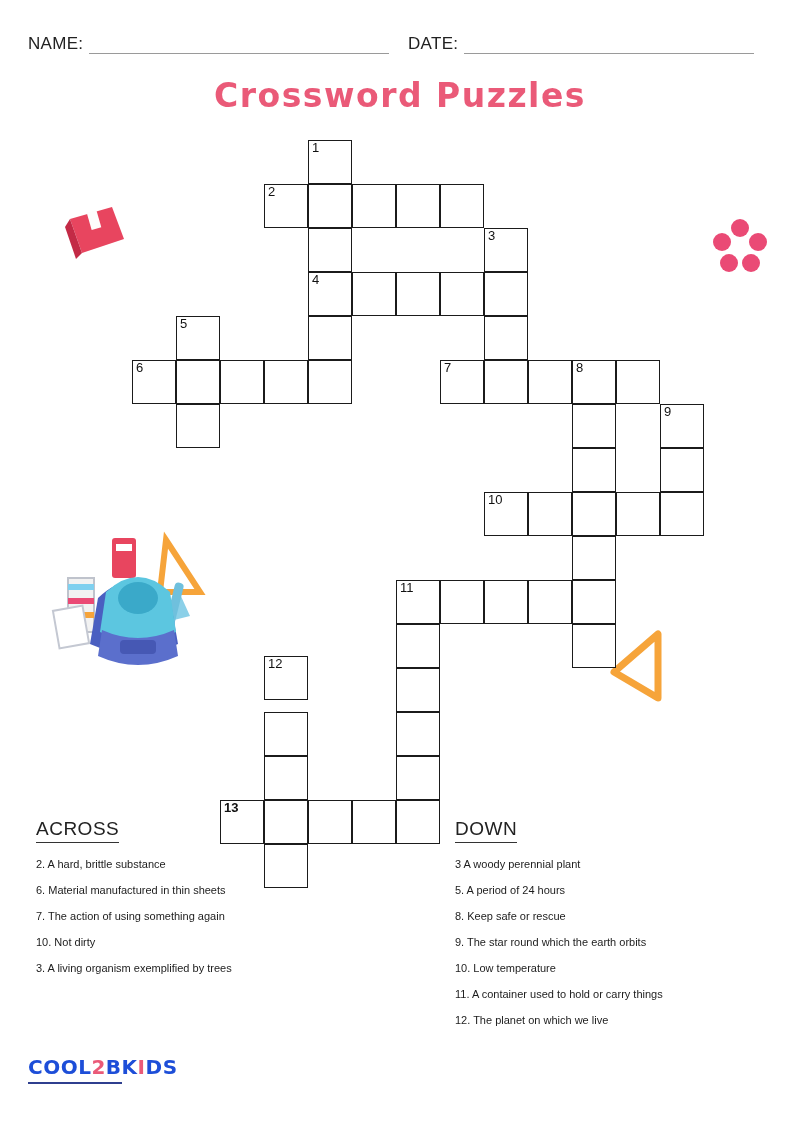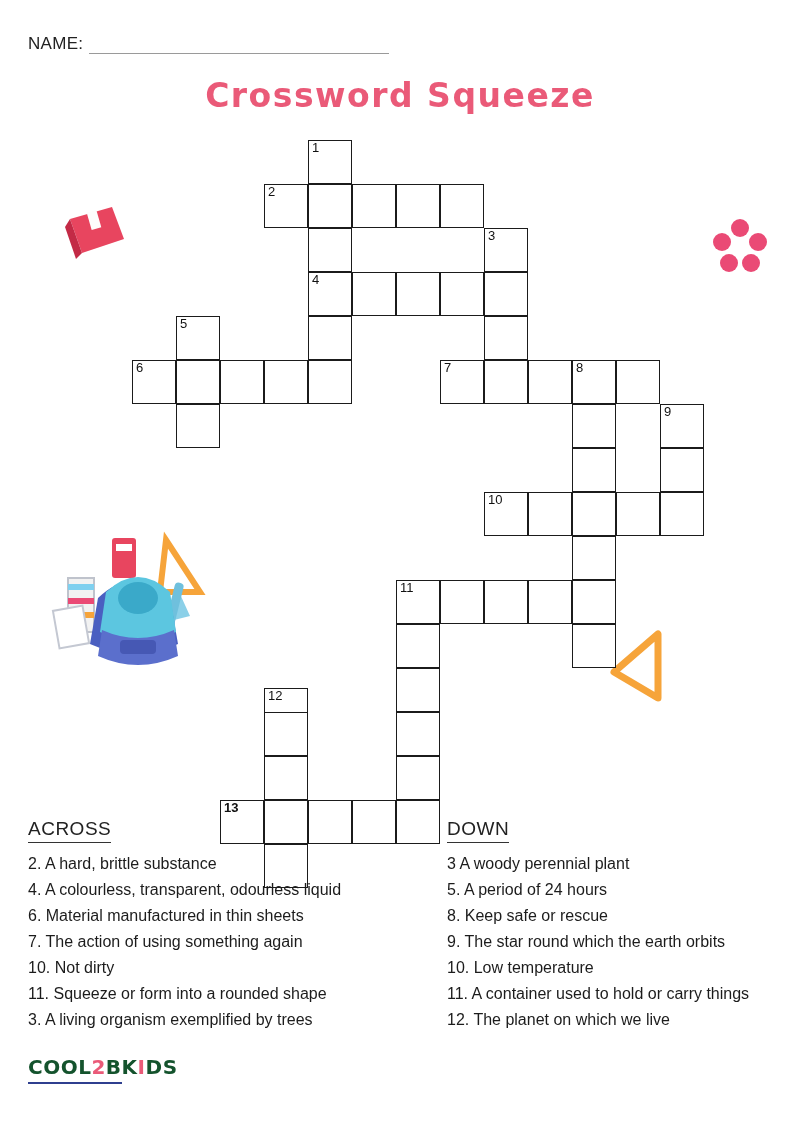--- a/index.html
+++ b/index.html
@@ -52,61 +52,65 @@
   }
   .cell .num{
     position:absolute;left:3px;top:0px;
     font-size:13px;line-height:14px;
     font-family:"Liberation Sans", sans-serif;
     color:#111;
   }
 
   
   .clues{
-    position:absolute;top:818px;left:0;width:729px;
+    position:absolute;top:818px;left:8px;width:729px;
     display:flex;
     align-items:flex-end;
   }
   .clue-col{width:400px;padding-left:28px;box-sizing:border-box;}
   .clue-col.right{padding-left:418px;position:absolute;left:0;top:0;width:800px;margin-left:29px;}
   .clue-head{
     font-size:19px;color:#222;letter-spacing:.5px;
     display:inline-block;
     border-bottom:1.5px solid #333;
     padding-bottom:2px;margin-bottom:8px;
   }
   .clue-list{list-style:none;margin:0;padding:0;}
   .clue-list li{
-    font-size:16px;line-height:26px;color:#1c1c1c;
+    font-size:11px;line-height:26px;color:#1c1c1c;
     white-space:nowrap;
   }
 
   
   .logo{
     position:absolute;left:28px;top:1055px;
     font-size:20px;font-weight:bold;letter-spacing:.5px;
     font-family:"DejaVu Sans", sans-serif;
   }
-  .logo .blue{color:#14532d;text-align:center;}
+  .logo .blue{color:#1d4ed8;text-align:center;}
   .logo .pink{color:#ea5a78;}
   .logo-underline{
     position:absolute;left:28px;top:1082px;width:94px;height:2px;background:#2f3f8f;
   }
 </style>
 </head>
 <body>
 
 <div class="header">
   <div class="hdr-field name-field">
     <span class="hdr-label">NAME:</span>
     <span class="hdr-line"></span>
   </div>
-</div>
-
-<div class="title">Crossword  Squeeze</div>
+  <div class="hdr-field date-field">
+    <span class="hdr-label">DATE:</span>
+    <span class="hdr-line"></span>
+  </div>
+</div>
+
+<div class="title">Crossword  Puzzles</div>
 
 <div class="deco book">
   <svg width="66" height="62" viewBox="0 0 66 62">
     <path d="M8 14 L50 2 L62 34 L20 48 Z" fill="#e8455f"></path>
     <path d="M8 14 L20 48 L14 54 L3 22 Z" fill="#c32a46"></path>
     <rect x="27" y="6" width="10" height="18" fill="#fdfdfd" transform="rotate(-16 32 15)"></rect>
   </svg>
 </div>
 
 <div class="deco flower">
@@ -209,21 +213,21 @@
     <div class="cell" style="left: 396px; top: 460px;">
       <span class="num">11</span>
     </div>
     <div class="cell" style="left: 440px; top: 460px;"></div>
     <div class="cell" style="left: 484px; top: 460px;"></div>
     <div class="cell" style="left: 528px; top: 460px;"></div>
     <div class="cell" style="left: 572px; top: 460px;"></div>
     <div class="cell" style="left: 396px; top: 504px;"></div>
     <div class="cell" style="left: 572px; top: 504px;"></div>
     <div class="cell" style="left: 396px; top: 548px;"></div>
-    <div class="cell" style="left: 264px; top: 568px; padding-left: 20px;">
+    <div class="cell" style="left: 264px; top: 536px; padding-left: 20px;">
       <span class="num">12</span>
     </div>
     <div class="cell" style="left: 396px; top: 592px;"></div>
     <div class="cell" style="left: 264px; top: 592px;"></div>
     <div class="cell" style="left: 396px; top: 636px;"></div>
     <div class="cell" style="left: 264px; top: 636px;"></div>
     <div class="cell" style="left: 220px; top: 680px; font-weight: bold;">
       <span class="num">13</span>
     </div>
     <div class="cell" style="left: 264px; top: 680px;"></div>
@@ -231,25 +235,23 @@
     <div class="cell" style="left: 352px; top: 680px;"></div>
     <div class="cell" style="left: 396px; top: 680px;"></div>
     <div class="cell" style="left: 264px; top: 724px;"></div>
   </div>
 
 <div class="clues">
   <div class="clue-col">
     <div class="clue-head">ACROSS</div>
     <ul class="clue-list" id="across-list">
         <li>2. A hard, brittle substance</li>
-        <li>4. A colourless, transparent, odourless liquid</li>
         <li>6. Material manufactured in thin sheets</li>
         <li>7.  The action of using something again</li>
         <li>10. Not dirty</li>
-        <li>11. Squeeze or form into a rounded shape</li>
         <li>3. A living organism exemplified by trees</li>
       </ul>
   </div>
   <div class="clue-col right">
     <div class="clue-head">DOWN</div>
     <ul class="clue-list" id="down-list">
         <li>3  A woody perennial plant</li>
         <li>5. A period of 24 hours</li>
         <li>8. Keep safe or rescue</li>
         <li>9. The star round which the earth orbits</li>

